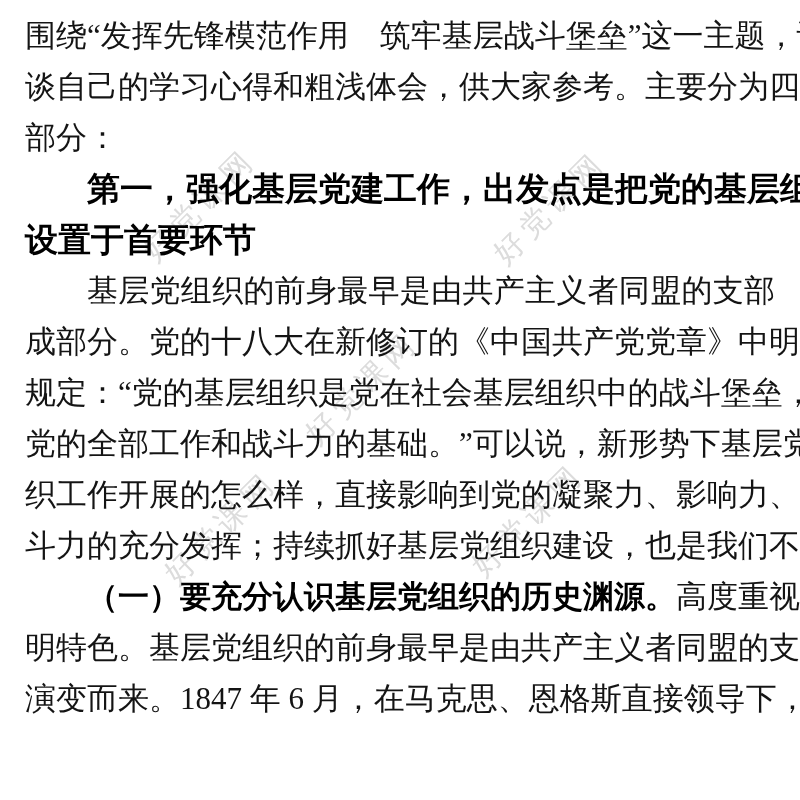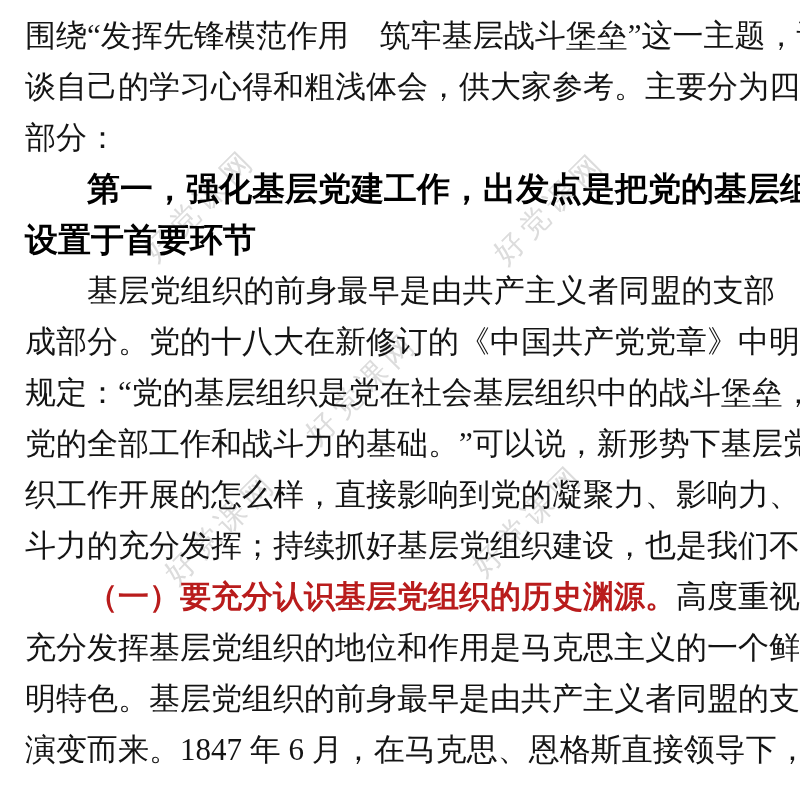--- a/index.html
+++ b/index.html
@@ -54,21 +54,21 @@
     text-align-last: left;
   }
   .line.heading {
     font-family: "Liberation Sans", "DejaVu Sans", sans-serif;
     font-weight: bold;
     font-size: 33px;
     color: #000000;
   }
   .bold-lead {
     font-weight: bold;
-    color: #b91c1c;
+    color: #000000;
   }
 </style>
 </head>
 <body>
 
 <div class="page">
   <div class="watermark-layer">
       <div class="wm" style="left: 200px; top: 205px; color: rgb(220, 220, 220);">好党课网</div>
       <div class="wm" style="left: 550px; top: 208px; color: rgb(220, 220, 220);">好党课网</div>
       <div class="wm" style="left: 362px; top: 388px; color: rgb(220, 220, 220);">好党课网</div>
@@ -81,17 +81,16 @@
       <div class="line nofill"><span>部分：</span></div>
       <div class="line heading indent fill"><span>第一，强化基层党建工作，出发点是把党的基层组织建</span></div>
       <div class="line heading nofill"><span>设置于首要环节</span></div>
       <div class="line indent fill"><span>基层党组织的前身最早是由共产主义者同盟的支部</span></div>
       <div class="line fill"><span>成部分。党的十八大在新修订的《中国共产党党章》中明确</span></div>
       <div class="line fill"><span>规定：“党的基层组织是党在社会基层组织中的战斗堡垒，是</span></div>
       <div class="line fill"><span>党的全部工作和战斗力的基础。”可以说，新形势下基层党组</span></div>
       <div class="line fill"><span>织工作开展的怎么样，直接影响到党的凝聚力、影响力、战</span></div>
       <div class="line fill"><span>斗力的充分发挥；持续抓好基层党组织建设，也是我们不断</span></div>
       <div class="line indent fill"><span class="bold-lead">（一）要充分认识基层党组织的历史渊源。</span><span>高度重视并</span></div>
-      <div class="line fill"><span>充分发挥基层党组织的地位和作用是马克思主义的一个鲜</span></div>
       <div class="line fill"><span>明特色。基层党组织的前身最早是由共产主义者同盟的支部</span></div>
       <div class="line fill"><span>演变而来。1847 年 6 月，在马克思、恩格斯直接领导下，世</span></div>
     </div>
 </div>
 
 </body></html>

